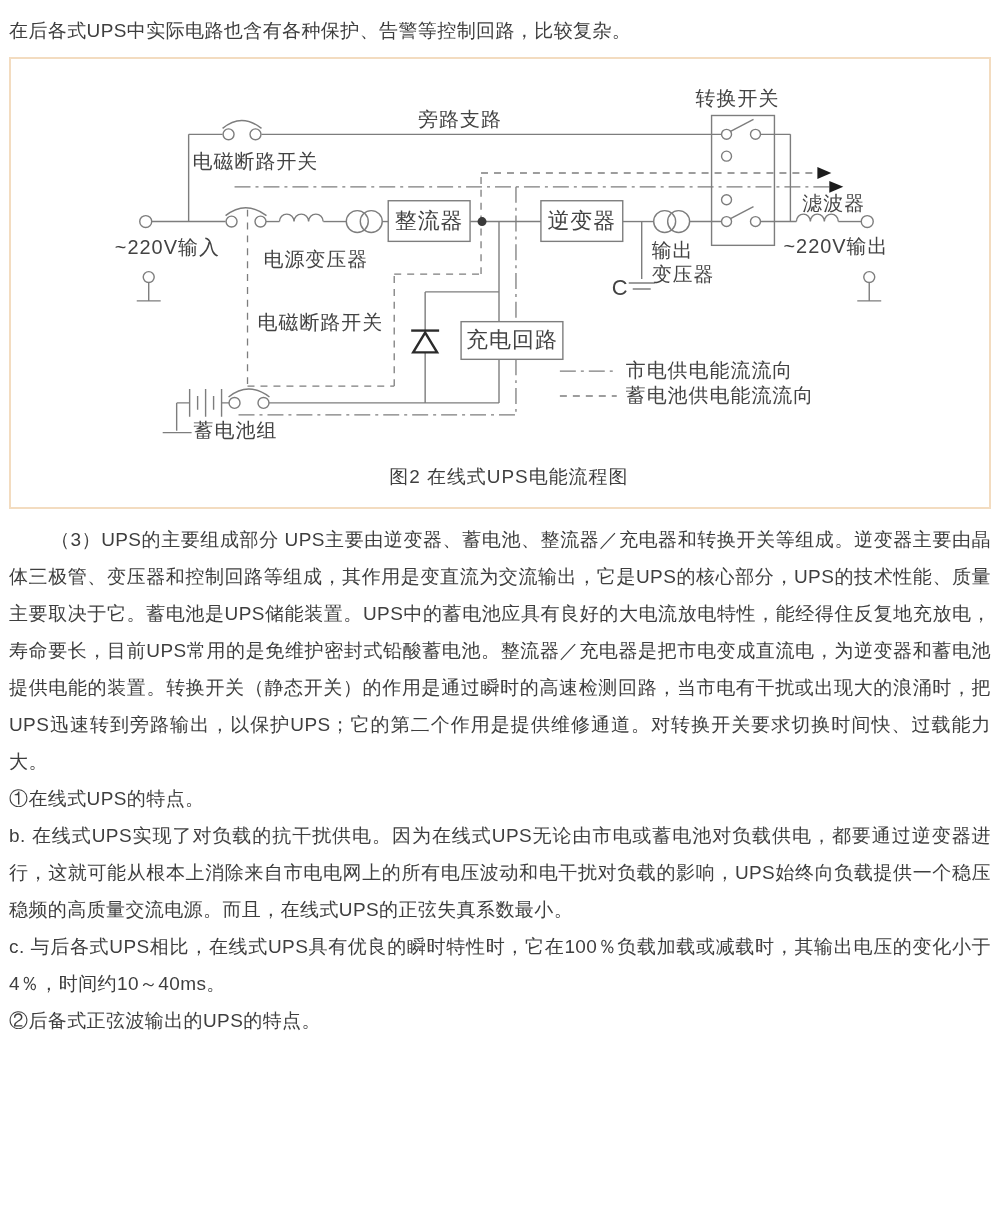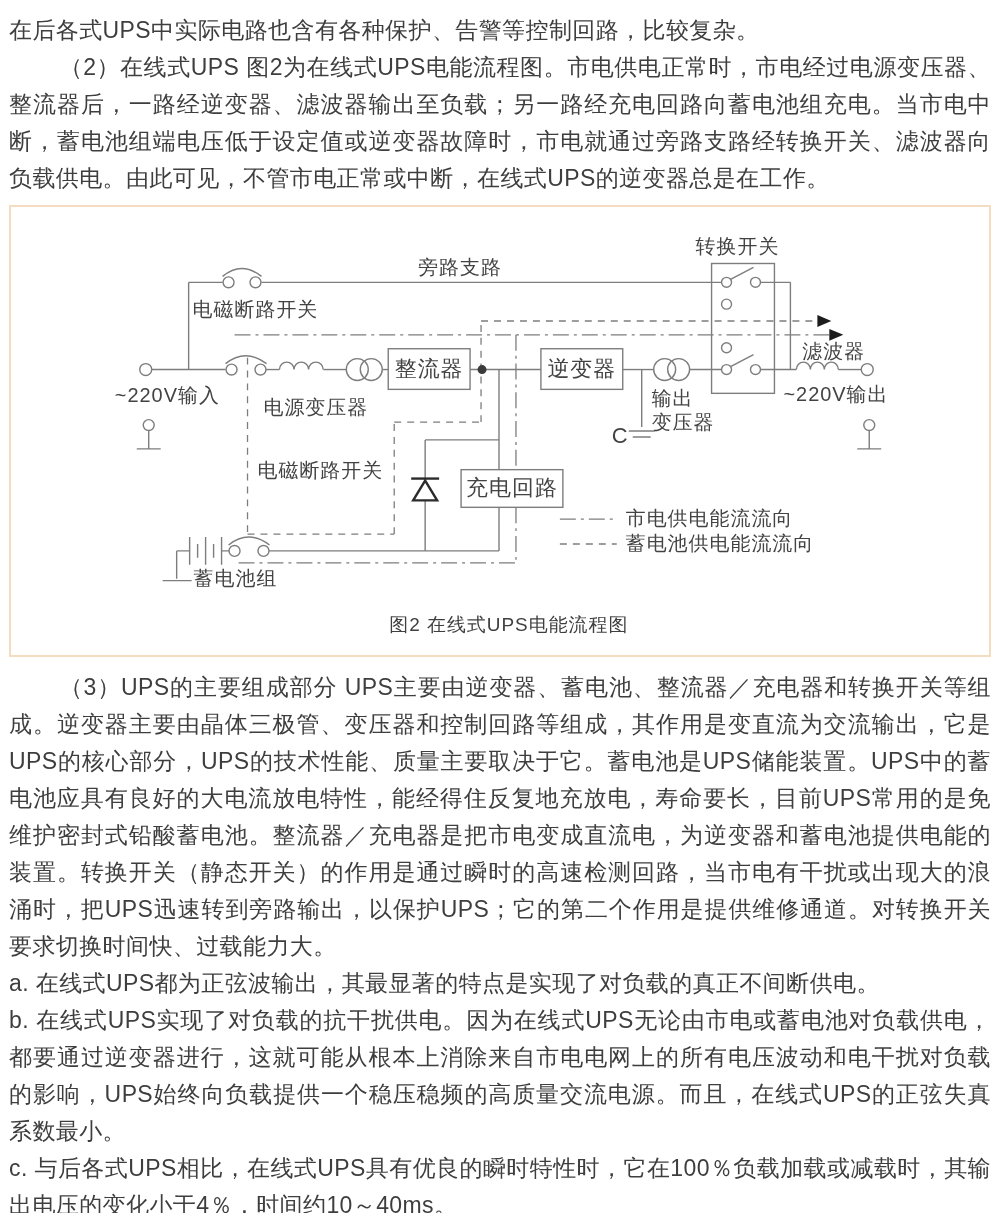--- a/index.html
+++ b/index.html
@@ -4,21 +4,21 @@
 <style>
   html,body{margin:0;padding:0;background:#ffffff;}
   body{
     width:1000px;
     font-family:"Liberation Sans", sans-serif;
     color:#3e3e3e;
   }
   .page{padding:12px 9px 8px 9px;}
   .page p{
     margin:0;
-    font-size:23px;
+    font-size:19px;
     line-height:37px;
     text-align:justify;
     letter-spacing:.4px;
   }
   .page p.indent{text-indent:2.2em;}
   .diagram-frame{
     margin:8px 0 12px 0;
     border:2px solid #f3dcc0;
     height:448px;
     position:relative;
@@ -39,21 +39,20 @@
   .t22{font-size:22px;}
   .t19{font-size:19px;fill:#3f3f3f;}
   .mid{text-anchor:middle;}
 </style>
 </head>
 <body>
 
 <div class="page">
 
   <p>在后各式UPS中实际电路也含有各种保护、告警等控制回路，比较复杂。</p>
-  <p class="indent">（2）在线式UPS 图2为在线式UPS电能流程图。市电供电正常时，市电经过电源变压器、整流器后，一路经逆变器、滤波器输出至负载；另一路经充电回路向蓄电池组充电。当市电中断，蓄电池组端电压低于设定值或逆变器故障时，市电就通过旁路支路经转换开关、滤波器向负载供电。由此可见，不管市电正常或中断，在线式UPS的逆变器总是在工作。</p>
 
   <figure class="diagram-frame" style="margin-left:0;margin-right:0;">
     <svg viewBox="0 0 980 452" preserveAspectRatio="none">
 
       <g>
         <path class="flowdash" d="M237,152 V330 M237,330 H384 M384,330 V217 M384,217 H471 M471,217 V115 M471,115 H808"></path>
         <polygon class="arrow" points="808,109 808,121 822,115"></polygon>
       </g>
       <g>
         <path class="flowdd" d="M224,129 H820 M506,129 V359 M228,359 H506"></path>
@@ -171,18 +170,18 @@
       <text class="t20" x="774" y="196">~220V输出</text>
       <text class="t22 mid" x="502" y="291">充电回路</text>
       <text class="t20" x="183" y="381">蓄电池组</text>
       <text class="t20" x="616" y="321">市电供电能流流向</text>
       <text class="t20" x="616" y="346">蓄电池供电能流流向</text>
       <text class="t19" x="379" y="428">图2 在线式UPS电能流程图</text>
     </svg>
   </figure>
 
   <p class="indent">（3）UPS的主要组成部分 UPS主要由逆变器、蓄电池、整流器／充电器和转换开关等组成。逆变器主要由晶体三极管、变压器和控制回路等组成，其作用是变直流为交流输出，它是UPS的核心部分，UPS的技术性能、质量主要取决于它。蓄电池是UPS储能装置。UPS中的蓄电池应具有良好的大电流放电特性，能经得住反复地充放电，寿命要长，目前UPS常用的是免维护密封式铅酸蓄电池。整流器／充电器是把市电变成直流电，为逆变器和蓄电池提供电能的装置。转换开关（静态开关）的作用是通过瞬时的高速检测回路，当市电有干扰或出现大的浪涌时，把UPS迅速转到旁路输出，以保护UPS；它的第二个作用是提供维修通道。对转换开关要求切换时间快、过载能力大。</p>
-  <p>a. 在线式UPS都为正弦波输出，其最显著的特点是实现了对负载的真正不间断供电。</p>
+  <p>①在线式UPS的特点。</p>
   <p>b. 在线式UPS实现了对负载的抗干扰供电。因为在线式UPS无论由市电或蓄电池对负载供电，都要通过逆变器进行，这就可能从根本上消除来自市电电网上的所有电压波动和电干扰对负载的影响，UPS始终向负载提供一个稳压稳频的高质量交流电源。而且，在线式UPS的正弦失真系数最小。</p>
   <p>c. 与后各式UPS相比，在线式UPS具有优良的瞬时特性时，它在100％负载加载或减载时，其输出电压的变化小于4％，时间约10～40ms。</p>
   <p>②后备式正弦波输出的UPS的特点。</p>
 
 </div>
 
 </body></html>

